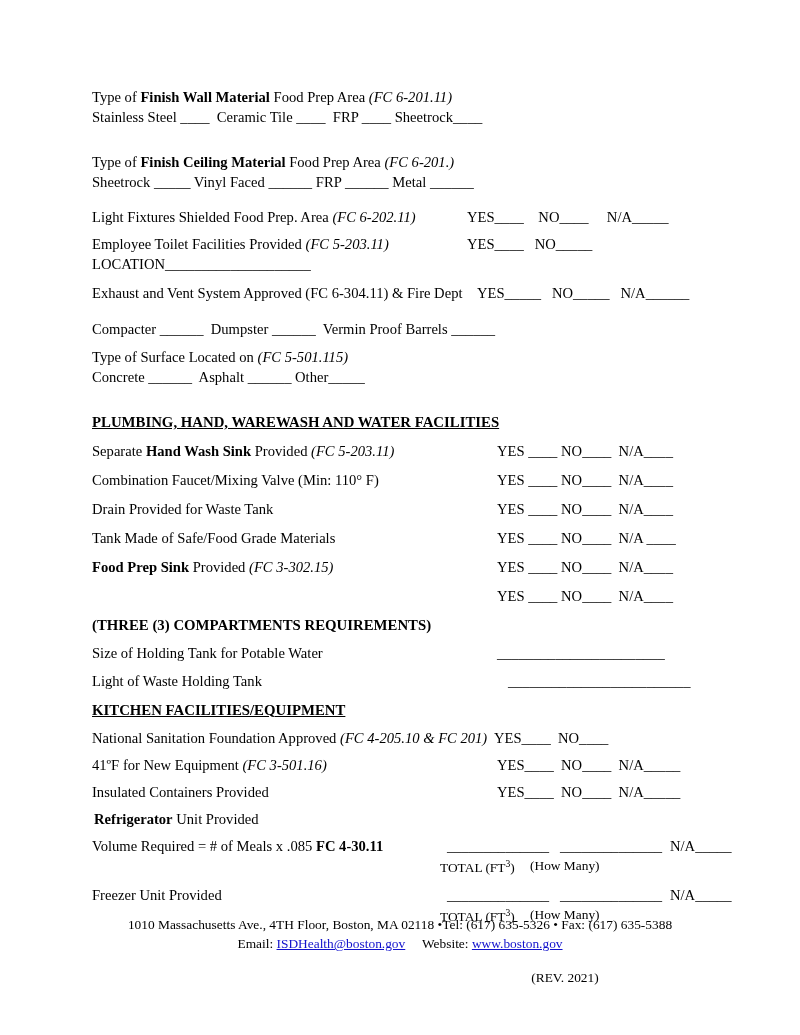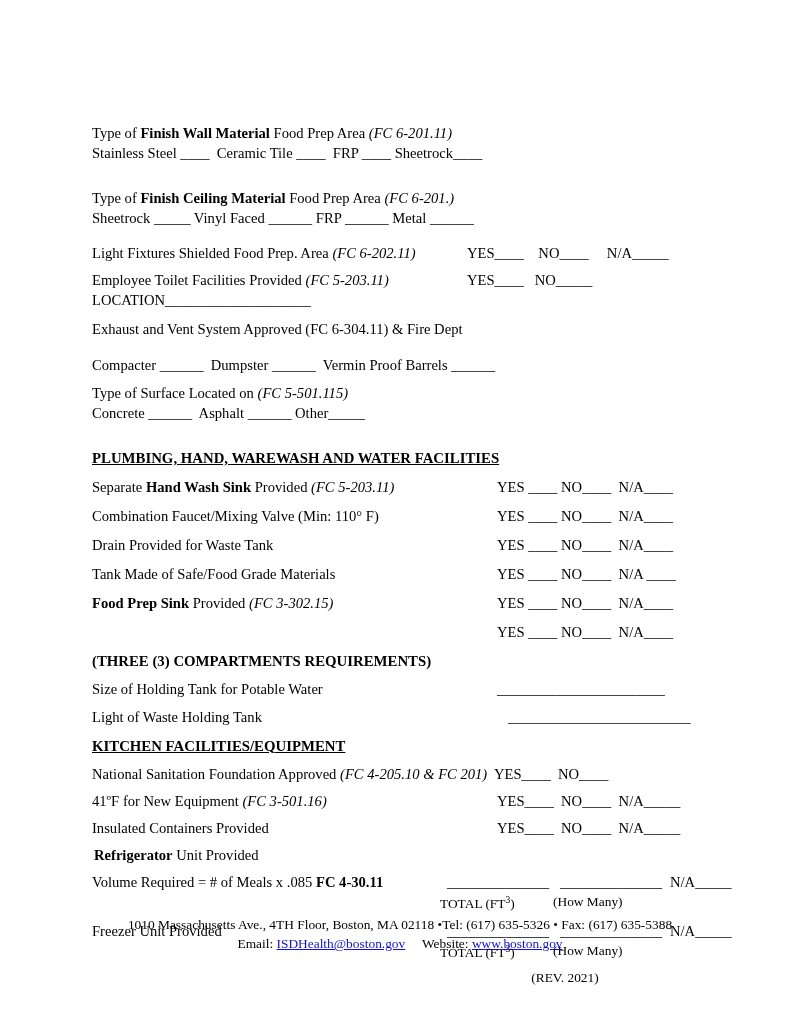--- a/index.html
+++ b/index.html
@@ -20,21 +20,20 @@
     top: 0; left: 0;
     width: 800px;
     height: 1035px;
     background: #fff;
   }
   .content {
     position: absolute;
     left: 92px;
     top: 88px;
     width: 622px;
-    margin-top: 36px;
   }
   .line {
     font-size: 14.6px;
     line-height: 19.5px;
     white-space: pre;
   }
   .b { font-weight: bold; }
   .i { font-style: italic; }
   .blk { margin-bottom: 0; }
   .gap-lg { height: 26px; }
@@ -78,21 +77,21 @@
   }
   .rev span { position: relative; left: 239px; }
   sup { font-size: 0.72em; vertical-align: super; }
   .totalrow {
     font-size: 13.4px;
     white-space: pre;
     position: relative;
     height: 22px;
   }
   .totalrow .t1 { position: absolute; left: 348px; top: 0;}
-  .totalrow .t2 { position: absolute; left: 461px; top: 0;}
+  .totalrow .t2 { position: absolute; left: 438px; top: 0;}
 </style>
 </head>
 <body>
 
 <div class="page">
   <div class="content">
 
     <div class="blk">
       <div class="line"><span>Type of </span><span class="b">Finish Wall Material</span><span> Food Prep Area </span><span class="i">(FC 6-201.11)</span></div>
       <div class="line">Stainless Steel ____  Ceramic Tile ____  FRP ____ Sheetrock____</div>
@@ -115,20 +114,21 @@
     <div class="rowbox" style="height:20px;">
       <span class="txt"><span>Employee Toilet Facilities Provided </span><span class="i">(FC 5-203.11)</span></span>
       <span class="ans" style="left:375px;">YES____   NO_____</span>
     </div>
     <div class="line">LOCATION____________________</div>
 
     <div class="gap-sm"></div>
 
     <div class="rowbox">
       <span class="txt">Exhaust and Vent System Approved (FC 6-304.11) &amp; Fire Dept</span>
+      <span class="ans" style="left:385px;">YES_____   NO_____   N/A______</span>
     </div>
 
     <div class="gap-sm"></div>
 
     <div class="blk">
       <div class="line">Compacter ______  Dumpster ______  Vermin Proof Barrels ______</div>
     </div>
 
     <div class="gap-sm"></div>
 

